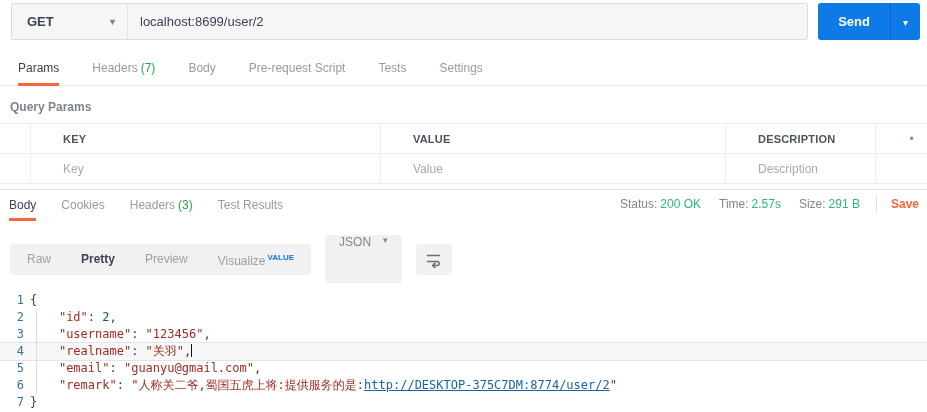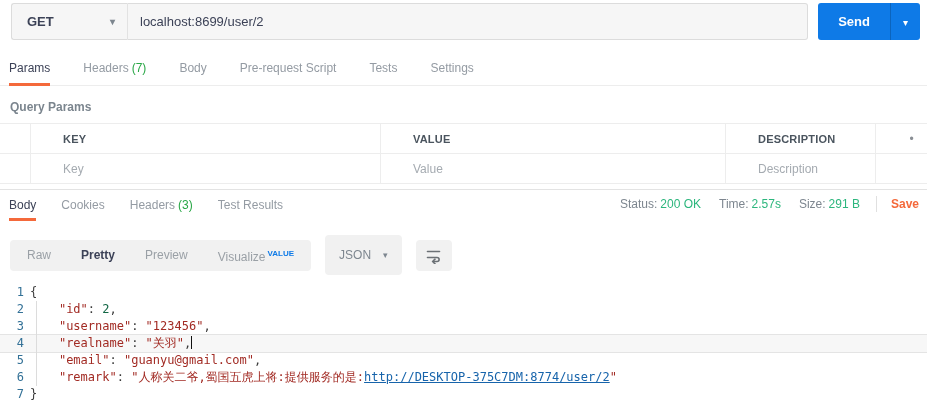--- a/index.html
+++ b/index.html
@@ -15,21 +15,21 @@
   .url-input { flex:1; background:#f6f6f6; border:1px solid #dcdcdc; border-left:1px solid #e2e2e2;
     border-radius:0 3px 3px 0; display:flex; align-items:center; padding:0 12px; font-size:13px; color:#3c4257; }
   .send-group { display:flex; margin-left:10px; }
   .send-btn { background:#0e7ae7; color:#fff; border:none; font-family:inherit; font-size:13px;
     font-weight:bold; padding:0 20px; border-radius:3px 0 0 3px; cursor:pointer; }
   .send-caret { background:#0e7ae7; color:#fff; border:none; border-left:1px solid rgba(0,0,0,0.18);
     width:30px; border-radius:0 3px 3px 0; cursor:pointer; }
   .send-caret .caret-w { color:#fff; font-size:10px; }
 
   
-  .request-tabs { display:flex; align-items:flex-end; margin-top:21px; padding:0 9px;
+  .request-tabs { display:flex; align-items:flex-end; margin-top:21px; padding:0 18px;
     border-bottom:1px solid #ededed; }
   .tab { font-size:12px; color:#949ba3; margin-right:33px; padding-bottom:10px; cursor:pointer;
     position:relative; white-space:nowrap; }
   .tab.active { color:#3c4257; }
   .tab.active::after { content:""; position:absolute; left:0; right:0; bottom:-1px; height:3px; background:#f4693b; }
   .tab .count { color:#29a746; margin-left:3px; }
 
   
   .section-label { font-size:12px; font-weight:bold; color:#7b858e; margin:14px 0 9px 10px; }
   .params-table { border-top:1px solid #ededed; }
@@ -57,21 +57,21 @@
   .meta-val { color:#2cb67d; margin-left:3px; }
   .meta-sep { width:1px; height:16px; background:#e0e0e0; margin-left:16px; }
   .save-btn { color:#f4693b; font-weight:bold; margin-left:14px; cursor:pointer; white-space:nowrap; }
 
   
   .response-toolbar { display:flex; align-items:center; margin:14px 0 0 10px; }
   .segmented { display:flex; align-items:center; background:#f1f1f1; border-radius:4px; height:31px; padding:0 2px; }
   .seg-item { font-size:12px; color:#9aa0a6; padding:0 15px; cursor:pointer; line-height:31px; }
   .seg-item.active { color:#3c4257; font-weight:bold; }
   .seg-item sup { color:#0e7ae7; font-size:8px; font-weight:bold; margin-left:2px; }
-  .json-dropdown { display:flex; align-items:center; background:#f1f1f1; border-radius:4px; height:40px;
+  .json-dropdown { display:flex; align-items:flex-start; background:#f1f1f1; border-radius:4px; height:48px;
     padding:0 14px; margin-left:14px; font-size:12px; color:#7d868f; cursor:pointer; }
   .json-dropdown .caret { font-size:9px; margin-left:12px; color:#7d868f; }
   .wrap-btn { display:flex; align-items:center; justify-content:center; background:#f1f1f1; border-radius:4px;
     width:36px; height:31px; margin-left:14px; cursor:pointer; border:none; }
 
   
   .code-area { position:relative; margin-top:9px; font-family:"DejaVu Sans Mono", monospace; font-size:12px; }
   .indent-guide { position:absolute; left:36px; top:17px; width:1px; height:85px; background:#dcdcdc; }
   .code-line { display:flex; height:17px; line-height:17px; }
   .code-line.active { background:#f7f7f7; box-shadow:0 -1px 0 #e4e4e4, 0 1px 0 #e4e4e4; }

